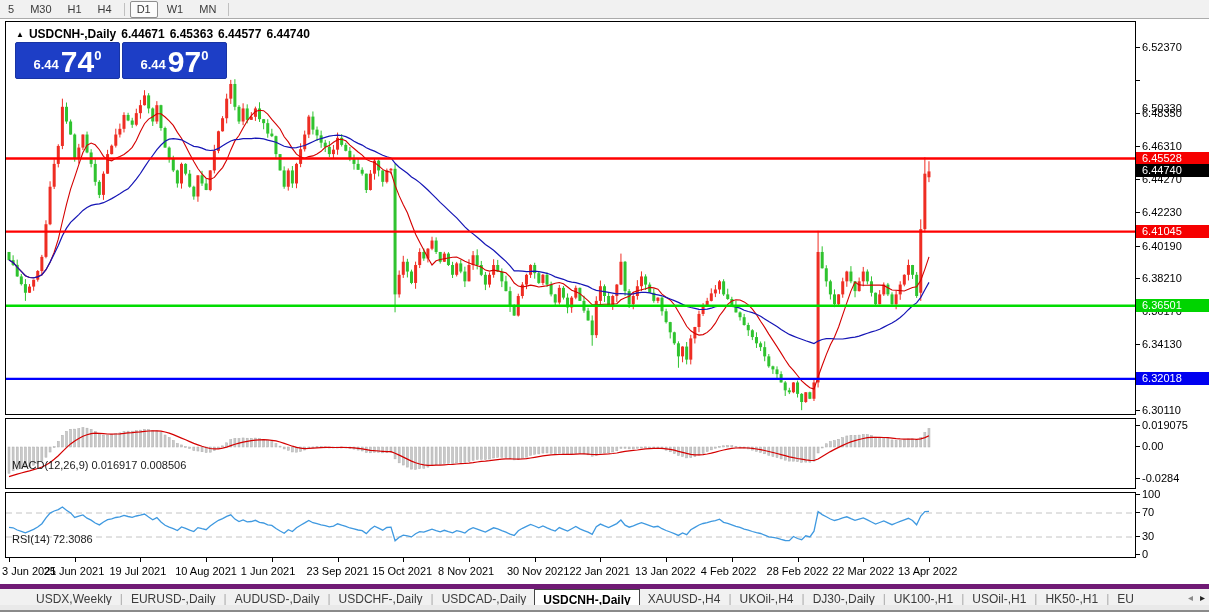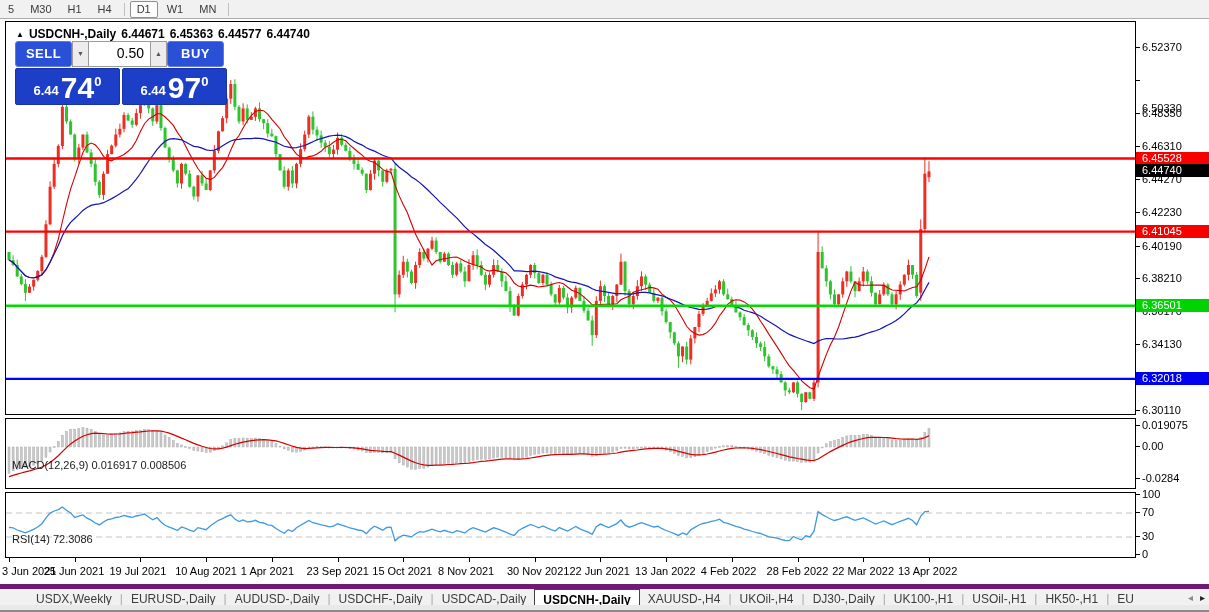--- a/index.html
+++ b/index.html
@@ -548,27 +548,20 @@
       </svg>
     <div class="chart-title">
       <span class="tri">▲</span>
       <span>USDCNH-,Daily</span>
       <span>6.44671</span>
       <span>6.45363</span>
       <span>6.44577</span>
       <span>6.44740</span>
     </div>
     <div class="trade-panel">
-      <div class="tp-row1">
-        <div class="tp-btn">SELL</div>
-        <div class="sp">▼</div>
-        <div class="vol">0.50</div>
-        <div class="sp">▲</div>
-        <div class="tp-btn">BUY</div>
-      </div>
       <div class="tp-row2">
         <div class="price-box">
           <span class="small">6.44</span>
           <span class="big">74</span>
           <span class="pip">0</span>
         </div>
         <div class="price-box">
           <span class="small">6.44</span>
           <span class="big">97</span>
           <span class="pip">0</span>
@@ -866,31 +859,31 @@
   <div id="dateRow">
       <div class="dtick" style="left: 9px;"></div>
       <div class="dlabel" style="left: 2px;">3 Jun 2021</div>
       <div class="dtick" style="left: 74.712px;"></div>
       <div class="dlabel" style="left: 43.712px;">25 Jun 2021</div>
       <div class="dtick" style="left: 140.424px;"></div>
       <div class="dlabel" style="left: 109.424px;">19 Jul 2021</div>
       <div class="dtick" style="left: 206.136px;"></div>
       <div class="dlabel" style="left: 175.136px;">10 Aug 2021</div>
       <div class="dtick" style="left: 271.848px;"></div>
-      <div class="dlabel" style="left: 240.848px;">1 Apr 2021</div>
+      <div class="dlabel" style="left: 240.848px;">1 Jun 2021</div>
       <div class="dtick" style="left: 337.56px;"></div>
       <div class="dlabel" style="left: 306.56px;">23 Sep 2021</div>
       <div class="dtick" style="left: 403.272px;"></div>
       <div class="dlabel" style="left: 372.272px;">15 Oct 2021</div>
       <div class="dtick" style="left: 468.984px;"></div>
       <div class="dlabel" style="left: 437.984px;">8 Nov 2021</div>
       <div class="dtick" style="left: 534.696px;"></div>
       <div class="dlabel" style="left: 507px;">30 Nov 2021</div>
       <div class="dtick" style="left: 600.408px;"></div>
-      <div class="dlabel" style="left: 569.408px;">22 Jun 2021</div>
+      <div class="dlabel" style="left: 569.408px;">22 Jan 2021</div>
       <div class="dtick" style="left: 666.12px;"></div>
       <div class="dlabel" style="left: 635.12px;">13 Jan 2022</div>
       <div class="dtick" style="left: 731.832px;"></div>
       <div class="dlabel" style="left: 700.832px;">4 Feb 2022</div>
       <div class="dtick" style="left: 797.544px;"></div>
       <div class="dlabel" style="left: 766.544px;">28 Feb 2022</div>
       <div class="dtick" style="left: 863.256px;"></div>
       <div class="dlabel" style="left: 832.256px;">22 Mar 2022</div>
       <div class="dtick" style="left: 928.968px;"></div>
       <div class="dlabel" style="left: 897.968px;">13 Apr 2022</div>

